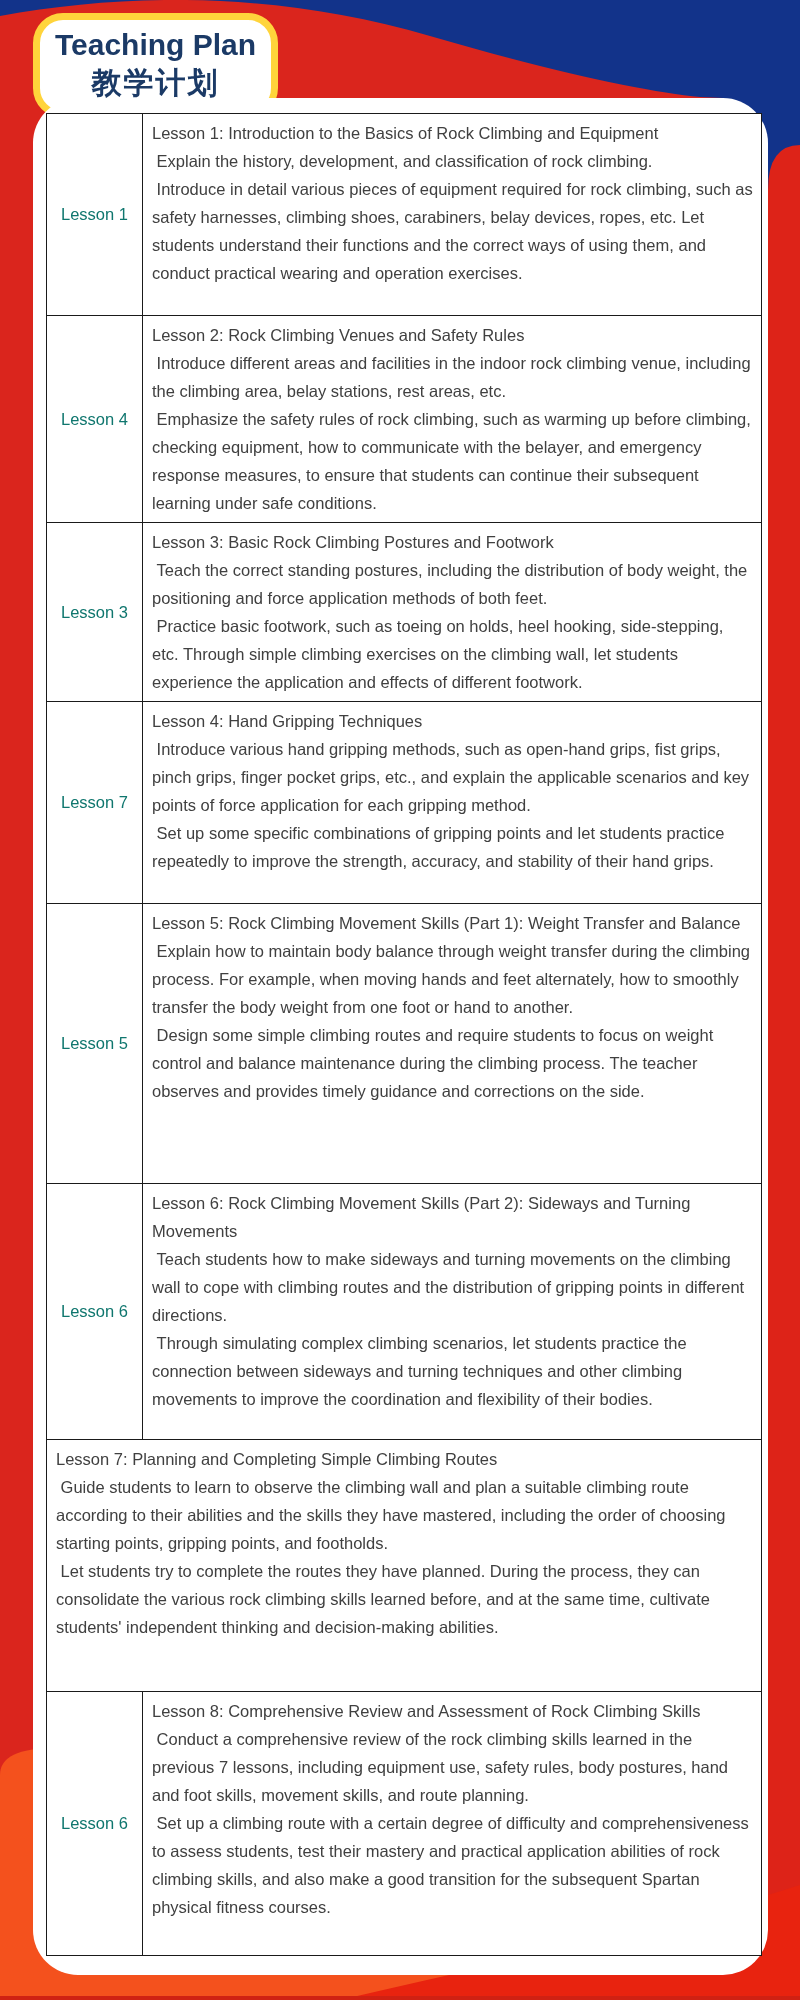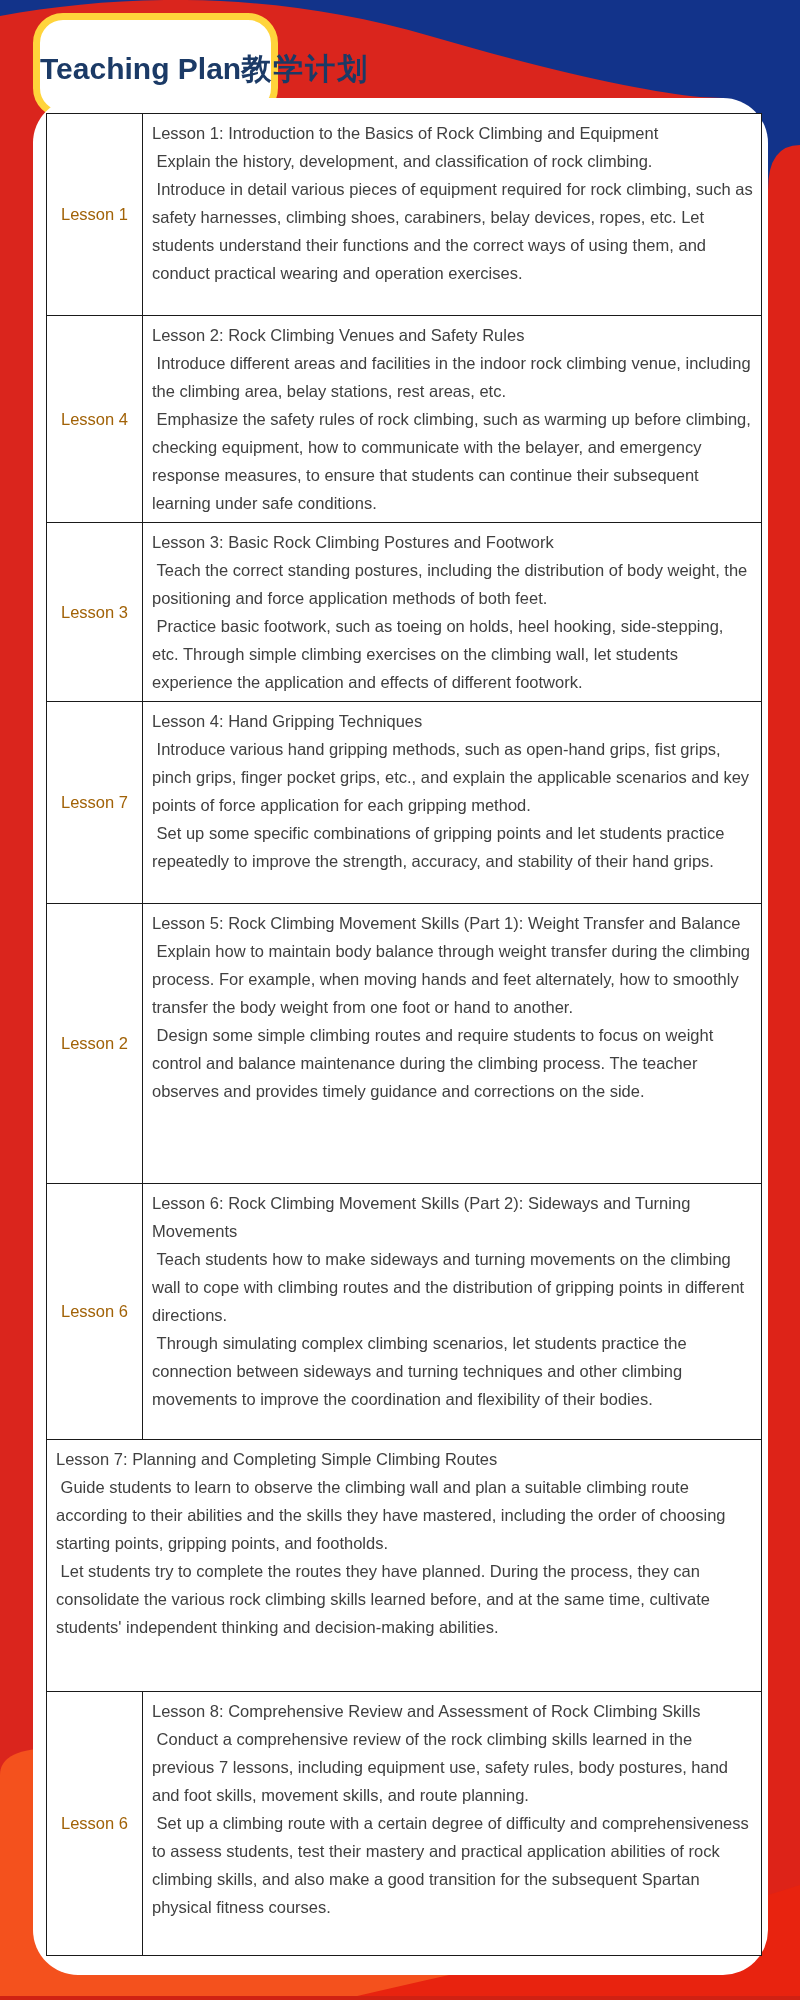--- a/index.html
+++ b/index.html
@@ -7,40 +7,40 @@
     width:800px;height:2000px;position:relative;overflow:hidden;
     background:#DA251D;
     font-family:"Liberation Sans", sans-serif;
   }
   *{box-sizing:border-box;}
   .bg-svg{position:absolute;left:0;top:0;width:800px;height:2000px;z-index:0;}
   
   .badge{
     position:absolute;left:33px;top:13px;width:245px;height:105px;
     background:#ffffff;border:7px solid #FFD43B;border-radius:30px;
-    z-index:1;display:flex;flex-direction:row;align-items:center;
+    z-index:1;display:flex;flex-direction:column;align-items:center;
     padding-top:6px;
   }
   .badge-en{font-size:30px;font-weight:bold;color:#1B3A66;line-height:37px;white-space:nowrap;}
   .badge-zh{font-size:30px;font-weight:bold;color:#1B3A66;line-height:39px;white-space:nowrap;letter-spacing:2px;}
   
   .panel{
     position:absolute;left:33px;top:98px;width:735px;height:1877px;
     background:#ffffff;border-radius:45px;z-index:2;
     padding:15px 0 0 13px;
   }
   .plan-table{
     width:716px;border:1.5px solid #1a1a1a;background:#fff;
   }
   .row{display:flex;}
   .row + .row{border-top:1.5px solid #1a1a1a;}
   .cell-lesson{
     width:96px;min-width:96px;border-right:1.5px solid #1a1a1a;
     display:flex;align-items:center;justify-content:center;
-    font-size:16.5px;color:#a16207;
+    font-size:16.5px;color:#0f766e;
   }
   .cell-desc{
     flex:1;padding:5px 8px 5px 9px;
     font-size:16.5px;line-height:28px;color:#404040;
     white-space:pre-wrap;
   }
   .r1{min-height:201px}.r2{min-height:200px}.r3{min-height:178px}.r4{min-height:202px}
   .r5{min-height:280px}.r6{min-height:256px}.r7{min-height:252px}.r8{min-height:264px}
 </style>
 </head>
@@ -85,21 +85,21 @@
     </div>
 
     <div class="row r4">
       <div class="cell-lesson">Lesson 7</div>
       <div class="cell-desc">Lesson 4: Hand Gripping Techniques
  Introduce various hand gripping methods, such as open-hand grips, fist grips, pinch grips, finger pocket grips, etc., and explain the applicable scenarios and key points of force application for each gripping method.
  Set up some specific combinations of gripping points and let students practice repeatedly to improve the strength, accuracy, and stability of their hand grips.</div>
     </div>
 
     <div class="row r5">
-      <div class="cell-lesson">Lesson 2</div>
+      <div class="cell-lesson">Lesson 5</div>
       <div class="cell-desc">Lesson 5: Rock Climbing Movement Skills (Part 1): Weight Transfer and Balance
  Explain how to maintain body balance through weight transfer during the climbing process. For example, when moving hands and feet alternately, how to smoothly transfer the body weight from one foot or hand to another.
  Design some simple climbing routes and require students to focus on weight control and balance maintenance during the climbing process. The teacher observes and provides timely guidance and corrections on the side.</div>
     </div>
 
     <div class="row r6">
       <div class="cell-lesson">Lesson 6</div>
       <div class="cell-desc">Lesson 6: Rock Climbing Movement Skills (Part 2): Sideways and Turning Movements
  Teach students how to make sideways and turning movements on the climbing wall to cope with climbing routes and the distribution of gripping points in different directions.
  Through simulating complex climbing scenarios, let students practice the connection between sideways and turning techniques and other climbing movements to improve the coordination and flexibility of their bodies.</div>

